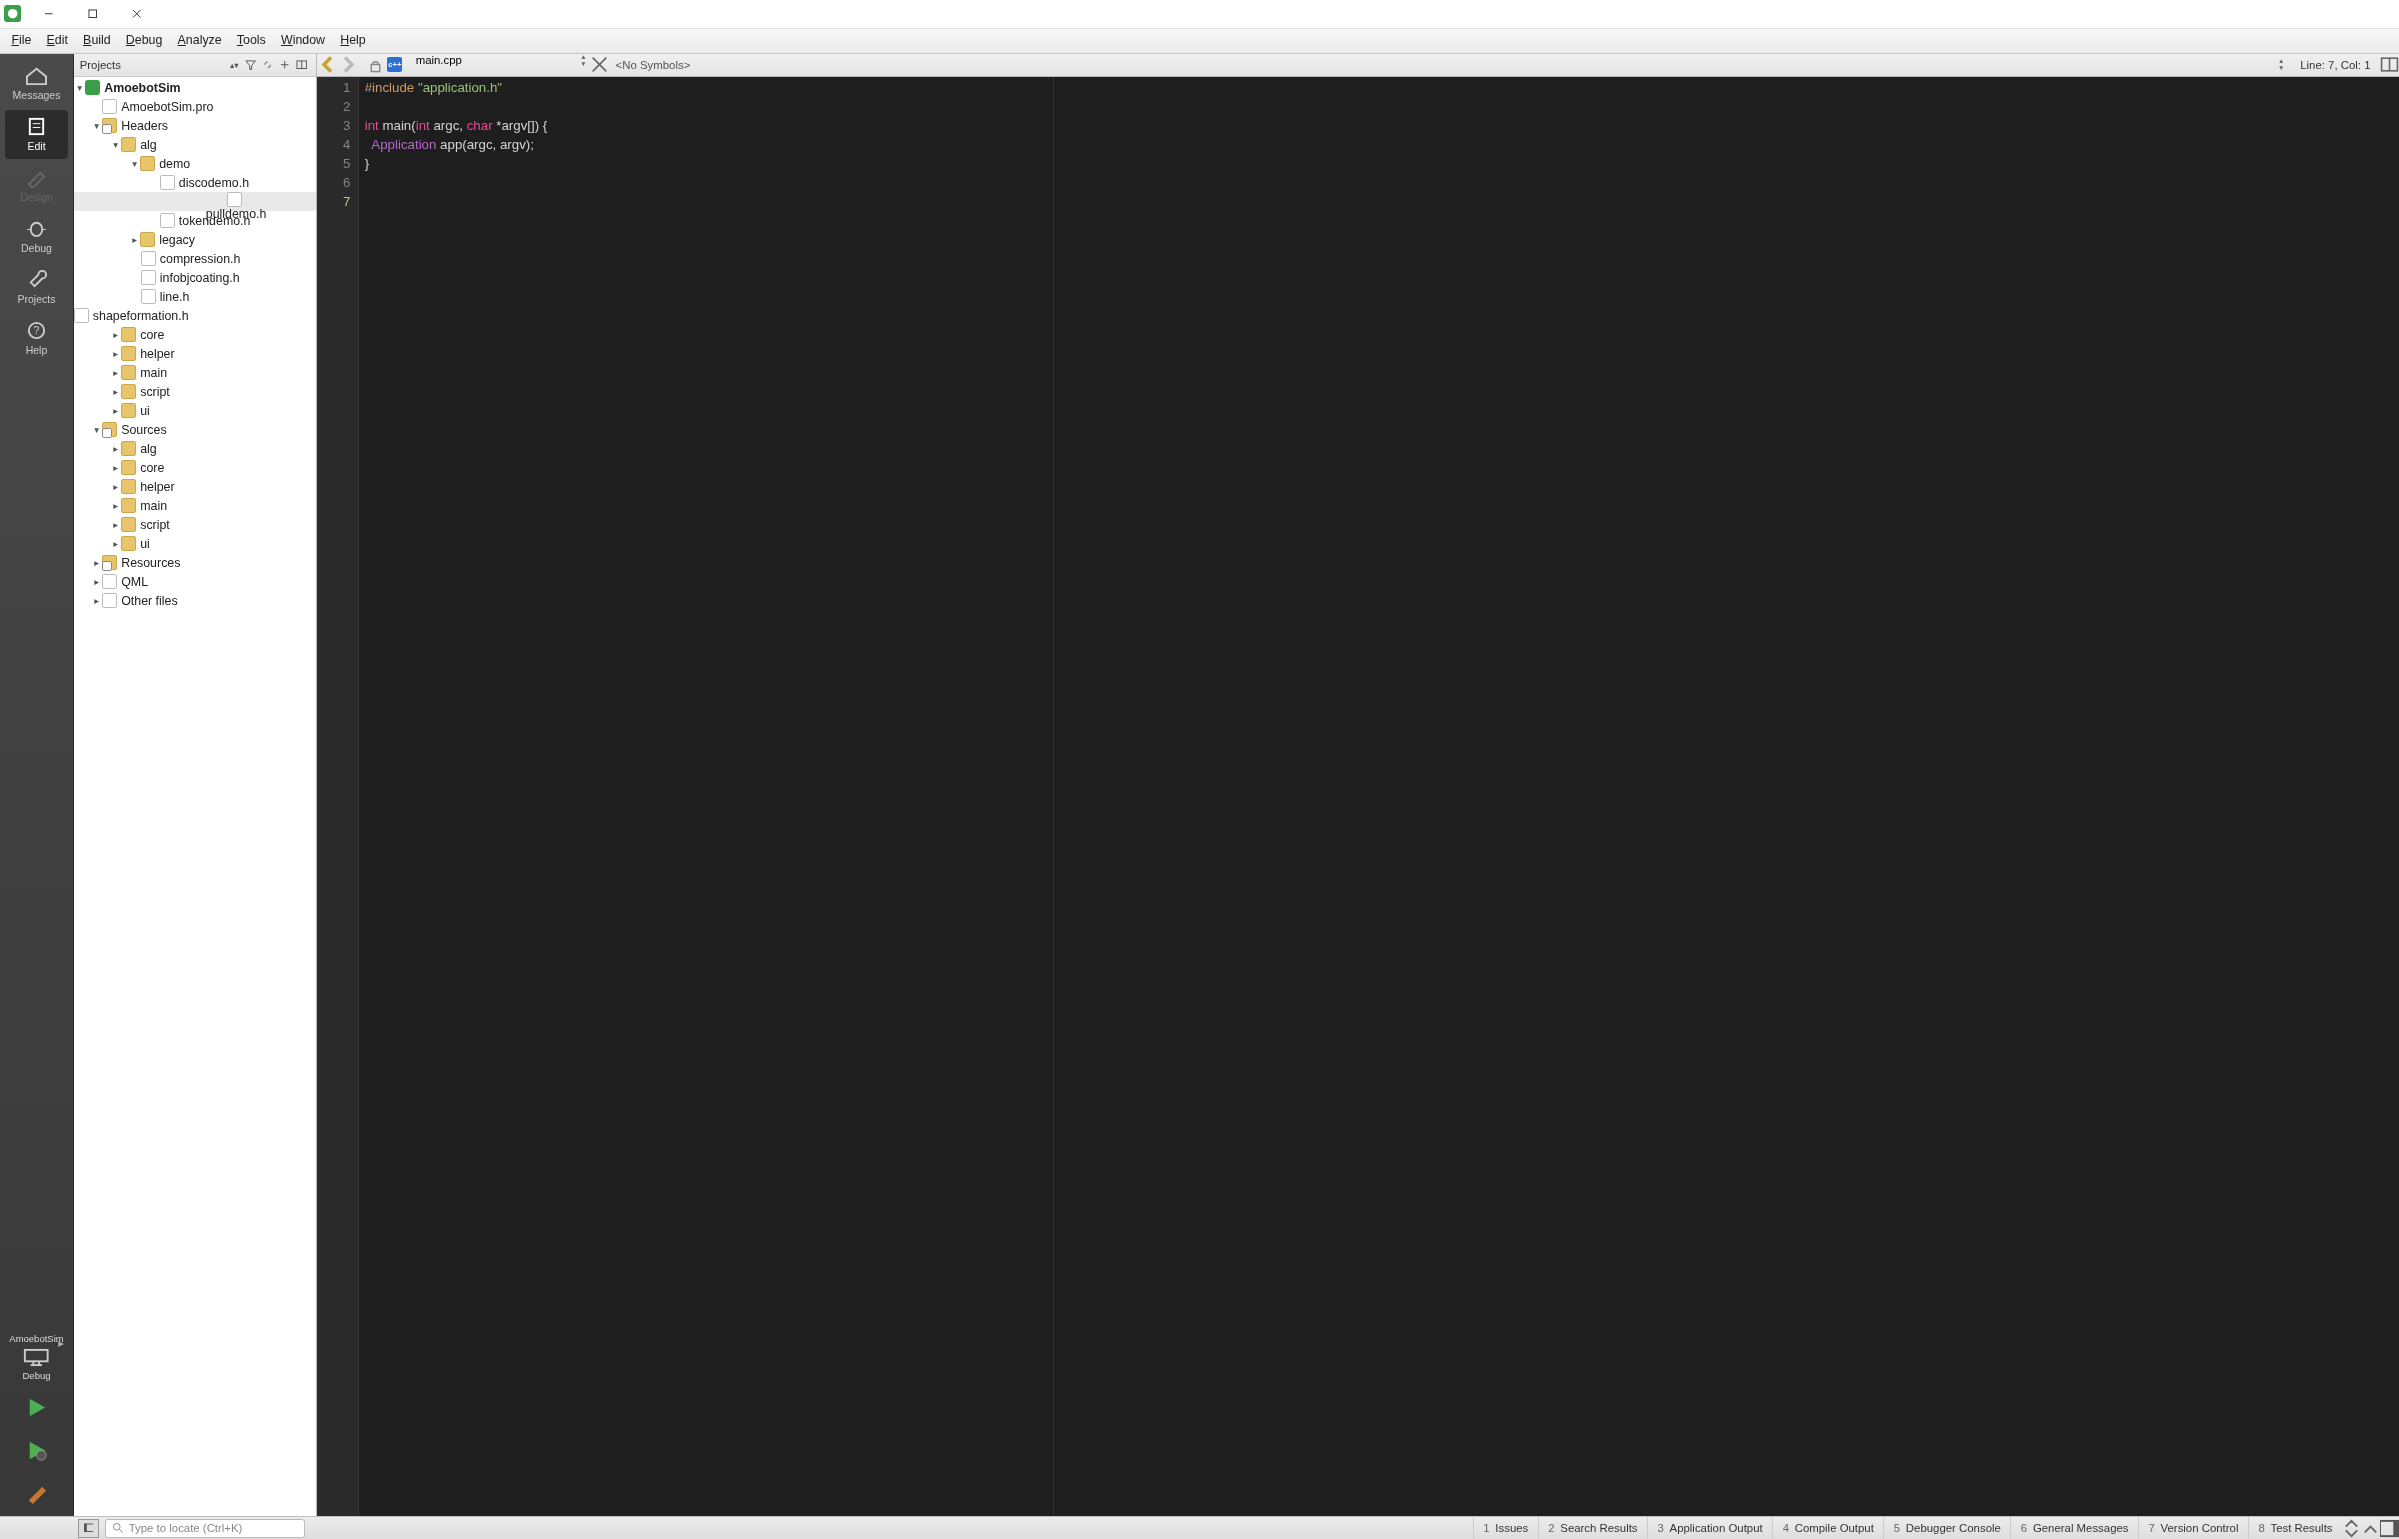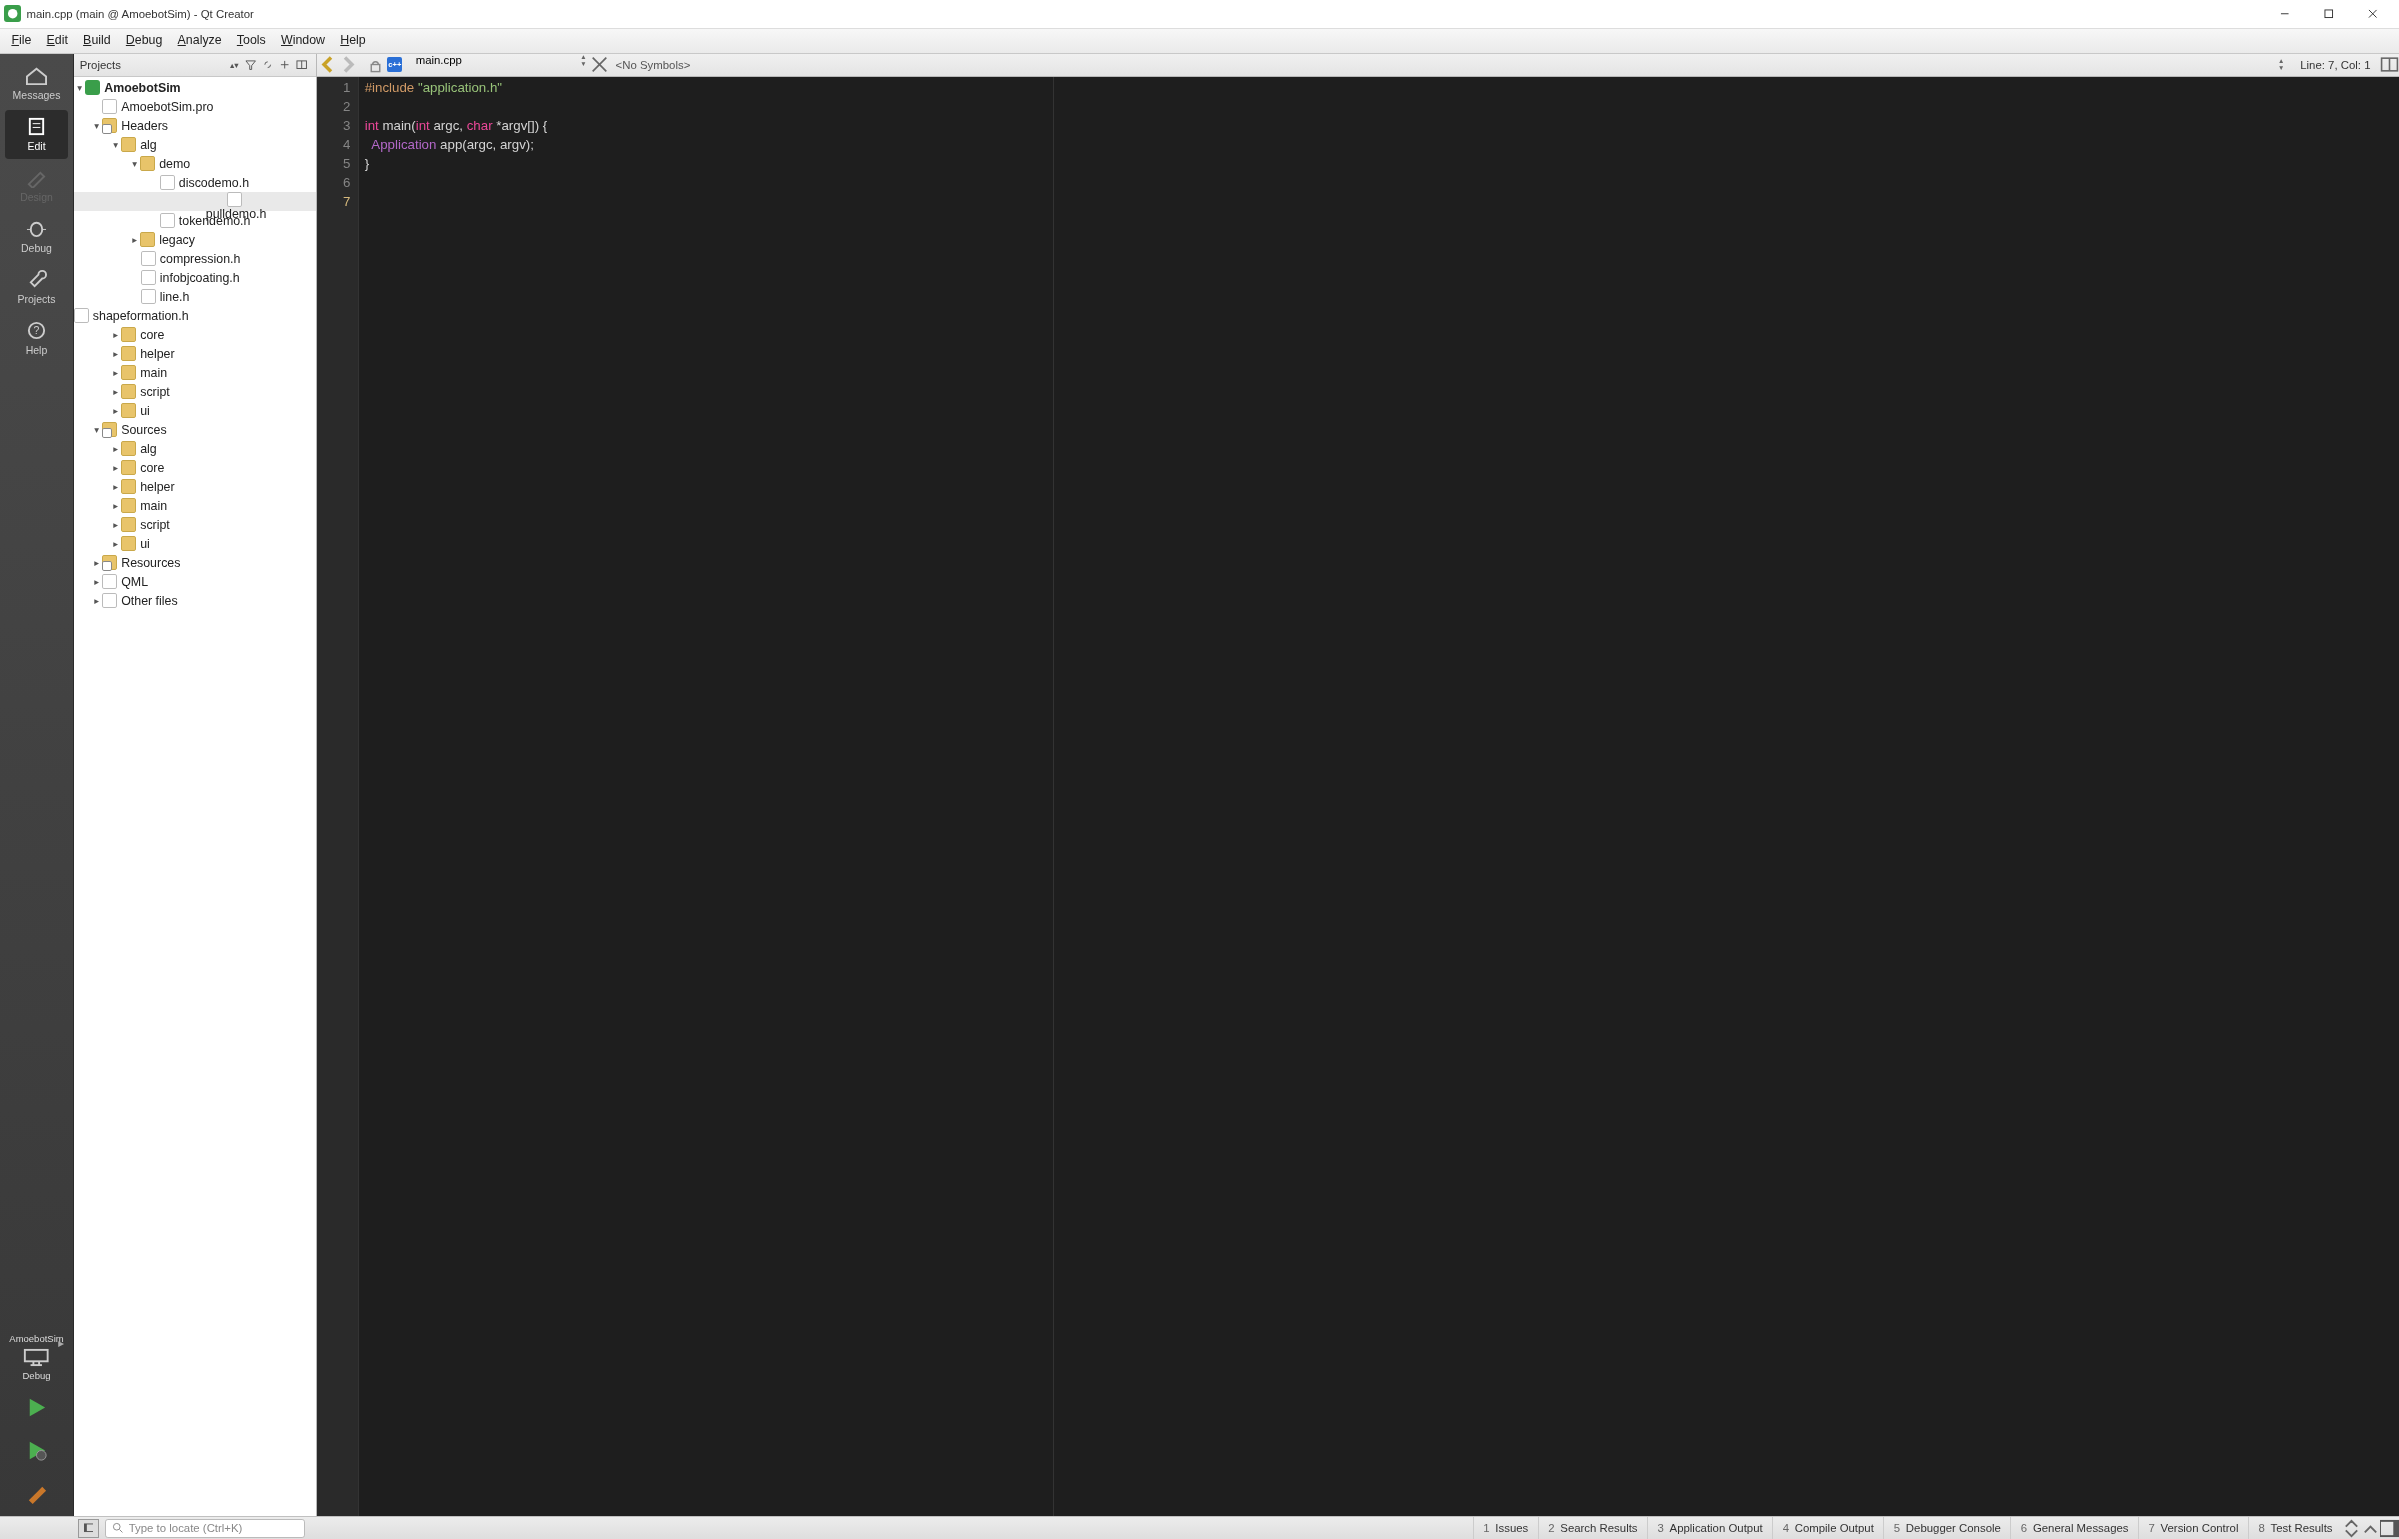--- a/index.html
+++ b/index.html
@@ -103,21 +103,20 @@
   </style>
 </head>
 <body>
 
 <div class="titlebar">
   <div class="app-icon">
     <svg viewBox="0 0 12 12">
         <circle cx="6" cy="6" r="5" fill="#fff"></circle>
       </svg>
   </div>
-  <div class="title-text">main.cpp (main @ AmoebotSim) - Qt Creator</div>
   <div class="win-controls">
     <div class="win-btn">
         <svg viewBox="0 0 10 10">
           <line x1="1" y1="5" x2="9" y2="5" stroke="#333" stroke-width="1"></line>
         </svg>
       </div>
     <div class="win-btn">
         <svg viewBox="0 0 10 10">
           <rect x="1" y="1" width="8" height="8" fill="none" stroke="#333" stroke-width="1"></rect>
         </svg>

